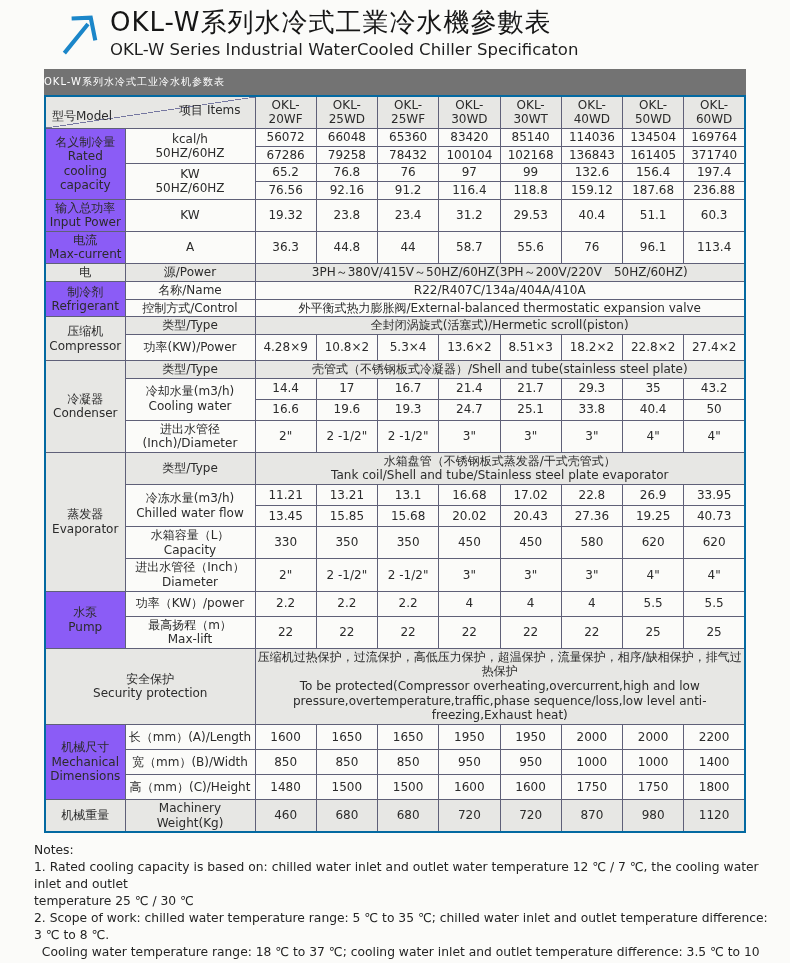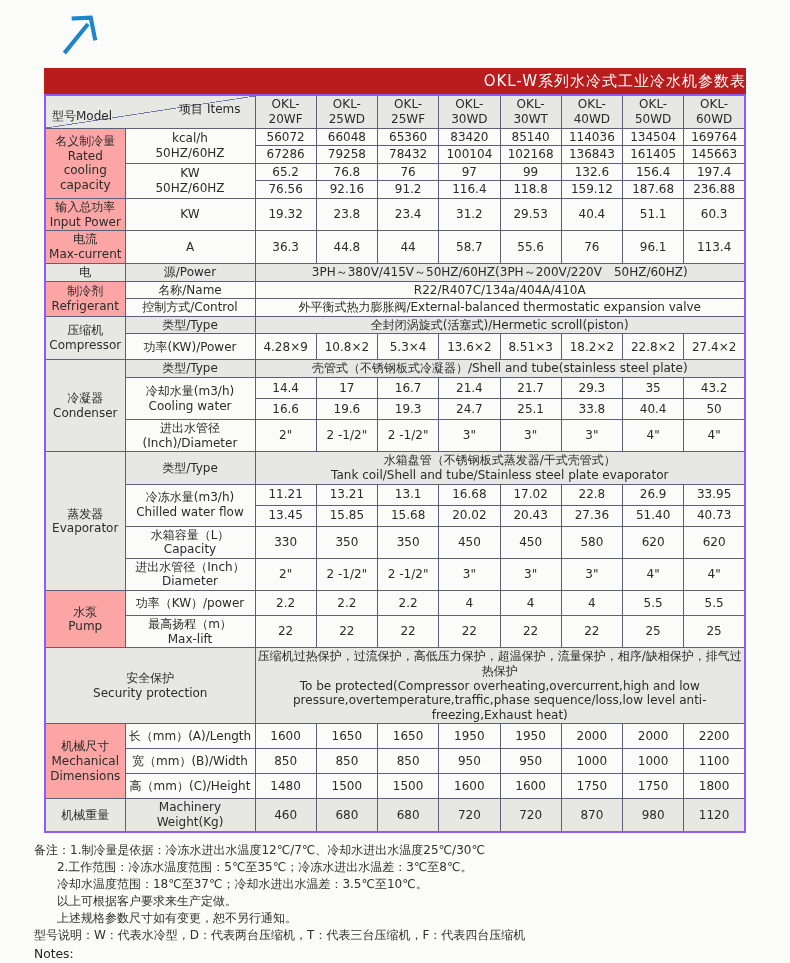--- a/index.html
+++ b/index.html
@@ -11,34 +11,34 @@
   }
   
   .page-header{display:flex;align-items:flex-start;margin:6px 0 0 58px;}
   .logo{width:40px;height:48px;margin-top:4px;flex:0 0 auto;}
   .titles{margin-left:12px;}
   .title-zh{font-size:26px;letter-spacing:1px;color:#161616;line-height:1.25;}
   .title-en{font-size:16.5px;color:#1d1d1d;margin-top:1px;}
   
   .banner{
     width:702px;margin:10px 0 0 44px;height:26px;line-height:26px;
-    background:#b91c1c;color:#ffffff;text-align:right;
-    font-size:15px;letter-spacing:1px;
+    background:#737373;color:#ffffff;text-align:left;
+    font-size:10px;letter-spacing:1px;
   }
   
   table.spec{
     width:702px;margin:0 0 0 44px;border-collapse:collapse;table-layout:fixed;
-    border:2px solid #8b5cf6;
+    border:2px solid #0369a1;
   }
   table.spec td{
     border:1px solid #5f6078;text-align:center;vertical-align:middle;
     font-size:12px;line-height:1.22;padding:1px 2px;white-space:pre-line;
     color:#2b2b2b;overflow:hidden;
   }
-  td.cat{background:#fca5a5;font-size:11.5px;}
+  td.cat{background:#8b5cf6;font-size:11.5px;}
   td.item{font-size:11.5px;}
   td.model{background:#e7e7e4;font-size:12px;}
   tr.shaded td{background:#e7e7e4;}
   td.left{text-align:left;padding:2px 6px;font-size:11.4px;}
   td.nob-r{border-right:none;}
   td.nob-l{border-left:none;}
   
   td.corner{
     position:relative;padding:0;background:#e7e7e4;
     background-image:linear-gradient(to bottom right,
@@ -51,20 +51,24 @@
   .notes-zh{font-size:12px;line-height:1.42;white-space:pre-wrap;color:#303030;}
   .notes-en{font-size:12.3px;line-height:1.38;white-space:pre-wrap;color:#242424;margin-top:2px;}
 </style>
 </head>
 <body>
 
 <div class="page-header">
   <svg class="logo" viewBox="0 0 44 52">
     <path d="M7 47 L33 15 M15 9 L36 8 L41 33" fill="none" stroke="#1b86c9" stroke-width="4.5" stroke-linecap="butt"></path>
   </svg>
+  <div class="titles">
+    <div class="title-zh">OKL-W系列水冷式工業冷水機參數表</div>
+    <div class="title-en">OKL-W Series Industrial WaterCooled Chiller Specificaton</div>
+  </div>
 </div>
 
 <div class="banner">OKL-W系列水冷式工业冷水机参数表</div>
 
 <table class="spec">
   <colgroup>
     <col style="width:80px">
       <col style="width:130px">
     <col>
       <col>
@@ -111,21 +115,21 @@
         <td>169764</td>
       </tr>
       <tr style="height: 17px;">
         <td>67286</td>
         <td>79258</td>
         <td>78432</td>
         <td>100104</td>
         <td>102168</td>
         <td>136843</td>
         <td>161405</td>
-        <td>145663</td>
+        <td>371740</td>
       </tr>
       <tr style="height: 17px;">
         <td rowspan="2" class="item">KW
 50HZ/60HZ</td>
         <td>65.2</td>
         <td>76.8</td>
         <td>76</td>
         <td>97</td>
         <td>99</td>
         <td>132.6</td>
@@ -259,21 +263,21 @@
         <td>26.9</td>
         <td>33.95</td>
       </tr>
       <tr style="height: 21px;">
         <td>13.45</td>
         <td>15.85</td>
         <td>15.68</td>
         <td>20.02</td>
         <td>20.43</td>
         <td>27.36</td>
-        <td>51.40</td>
+        <td>19.25</td>
         <td>40.73</td>
       </tr>
       <tr style="height: 27px;">
         <td class="item">水箱容量（L）
 Capacity</td>
         <td>330</td>
         <td>350</td>
         <td>350</td>
         <td>450</td>
         <td>450</td>
@@ -341,21 +345,21 @@
       </tr>
       <tr style="height: 25px;">
         <td class="item">宽（mm）(B)/Width</td>
         <td>850</td>
         <td>850</td>
         <td>850</td>
         <td>950</td>
         <td>950</td>
         <td>1000</td>
         <td>1000</td>
-        <td>1100</td>
+        <td>1400</td>
       </tr>
       <tr style="height: 25px;">
         <td class="item">高（mm）(C)/Height</td>
         <td>1480</td>
         <td>1500</td>
         <td>1500</td>
         <td>1600</td>
         <td>1600</td>
         <td>1750</td>
         <td>1750</td>
@@ -370,25 +374,19 @@
         <td>720</td>
         <td>720</td>
         <td>870</td>
         <td>980</td>
         <td>1120</td>
       </tr>
     </tbody>
 </table>
 
 <div class="notes">
-  <div class="notes-zh">备注：1.制冷量是依据：冷冻水进出水温度12℃/7℃、冷却水进出水温度25℃/30℃
-      2.工作范围：冷冻水温度范围：5℃至35℃；冷冻水进出水温差：3℃至8℃。
-      冷却水温度范围：18℃至37℃；冷却水进出水温差：3.5℃至10℃。
-      以上可根据客户要求来生产定做。
-      上述规格参数尺寸如有变更，恕不另行通知。
-型号说明：W：代表水冷型，D：代表两台压缩机，T：代表三台压缩机，F：代表四台压缩机</div>
   <div class="notes-en">Notes:
 1. Rated cooling capacity is based on: chilled water inlet and outlet water temperature 12 ℃ / 7 ℃, the cooling water inlet and outlet
 temperature 25 ℃ / 30 ℃
 2. Scope of work: chilled water temperature range: 5 ℃ to 35 ℃; chilled water inlet and outlet temperature difference: 3 ℃ to 8 ℃.
   Cooling water temperature range: 18 ℃ to 37 ℃; cooling water inlet and outlet temperature difference: 3.5 ℃ to 10 ℃.
   These models above can be customized according to customers’  requirements.</div>
 </div>
 
 </body></html>

